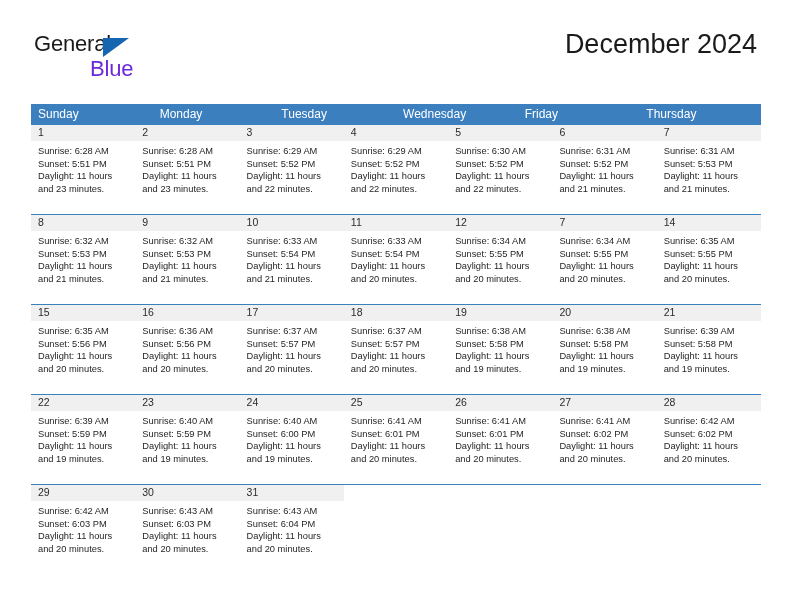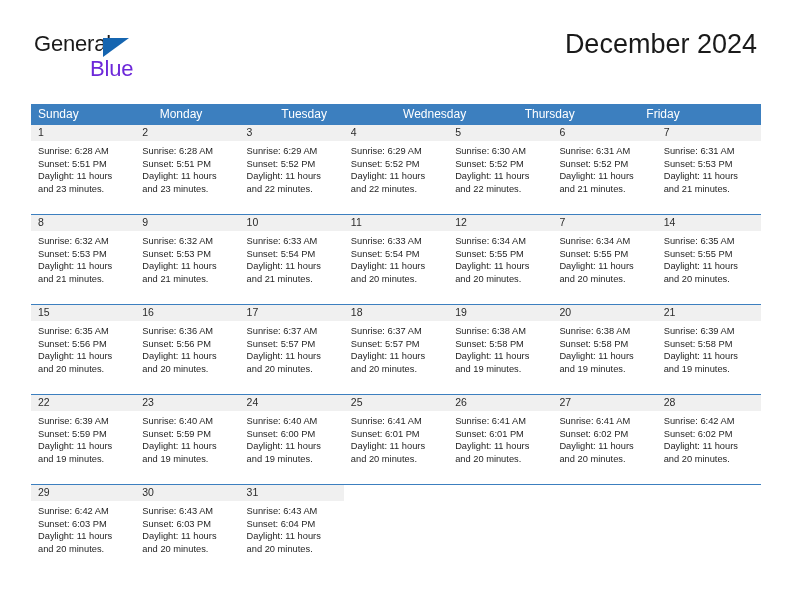--- a/index.html
+++ b/index.html
@@ -170,22 +170,22 @@
 
   </div>
 
   <div class="calendar">
 
     <div class="dow-row">
       <div class="dow">Sunday</div>
       <div class="dow">Monday</div>
       <div class="dow">Tuesday</div>
       <div class="dow">Wednesday</div>
+      <div class="dow">Friday</div>
       <div class="dow">Thursday</div>
-      <div class="dow">Friday</div>
     </div>
 
     <div class="week">
       <div class="week-cells">
         <div class="cell">
           <div class="cell-daynum">1</div>
           <div class="cell-body">
             <div class="cell-line">Sunrise: 6:28 AM</div>
             <div class="cell-line">Sunset: 5:51 PM</div>
             <div class="cell-line">Daylight: 11 hours</div>

